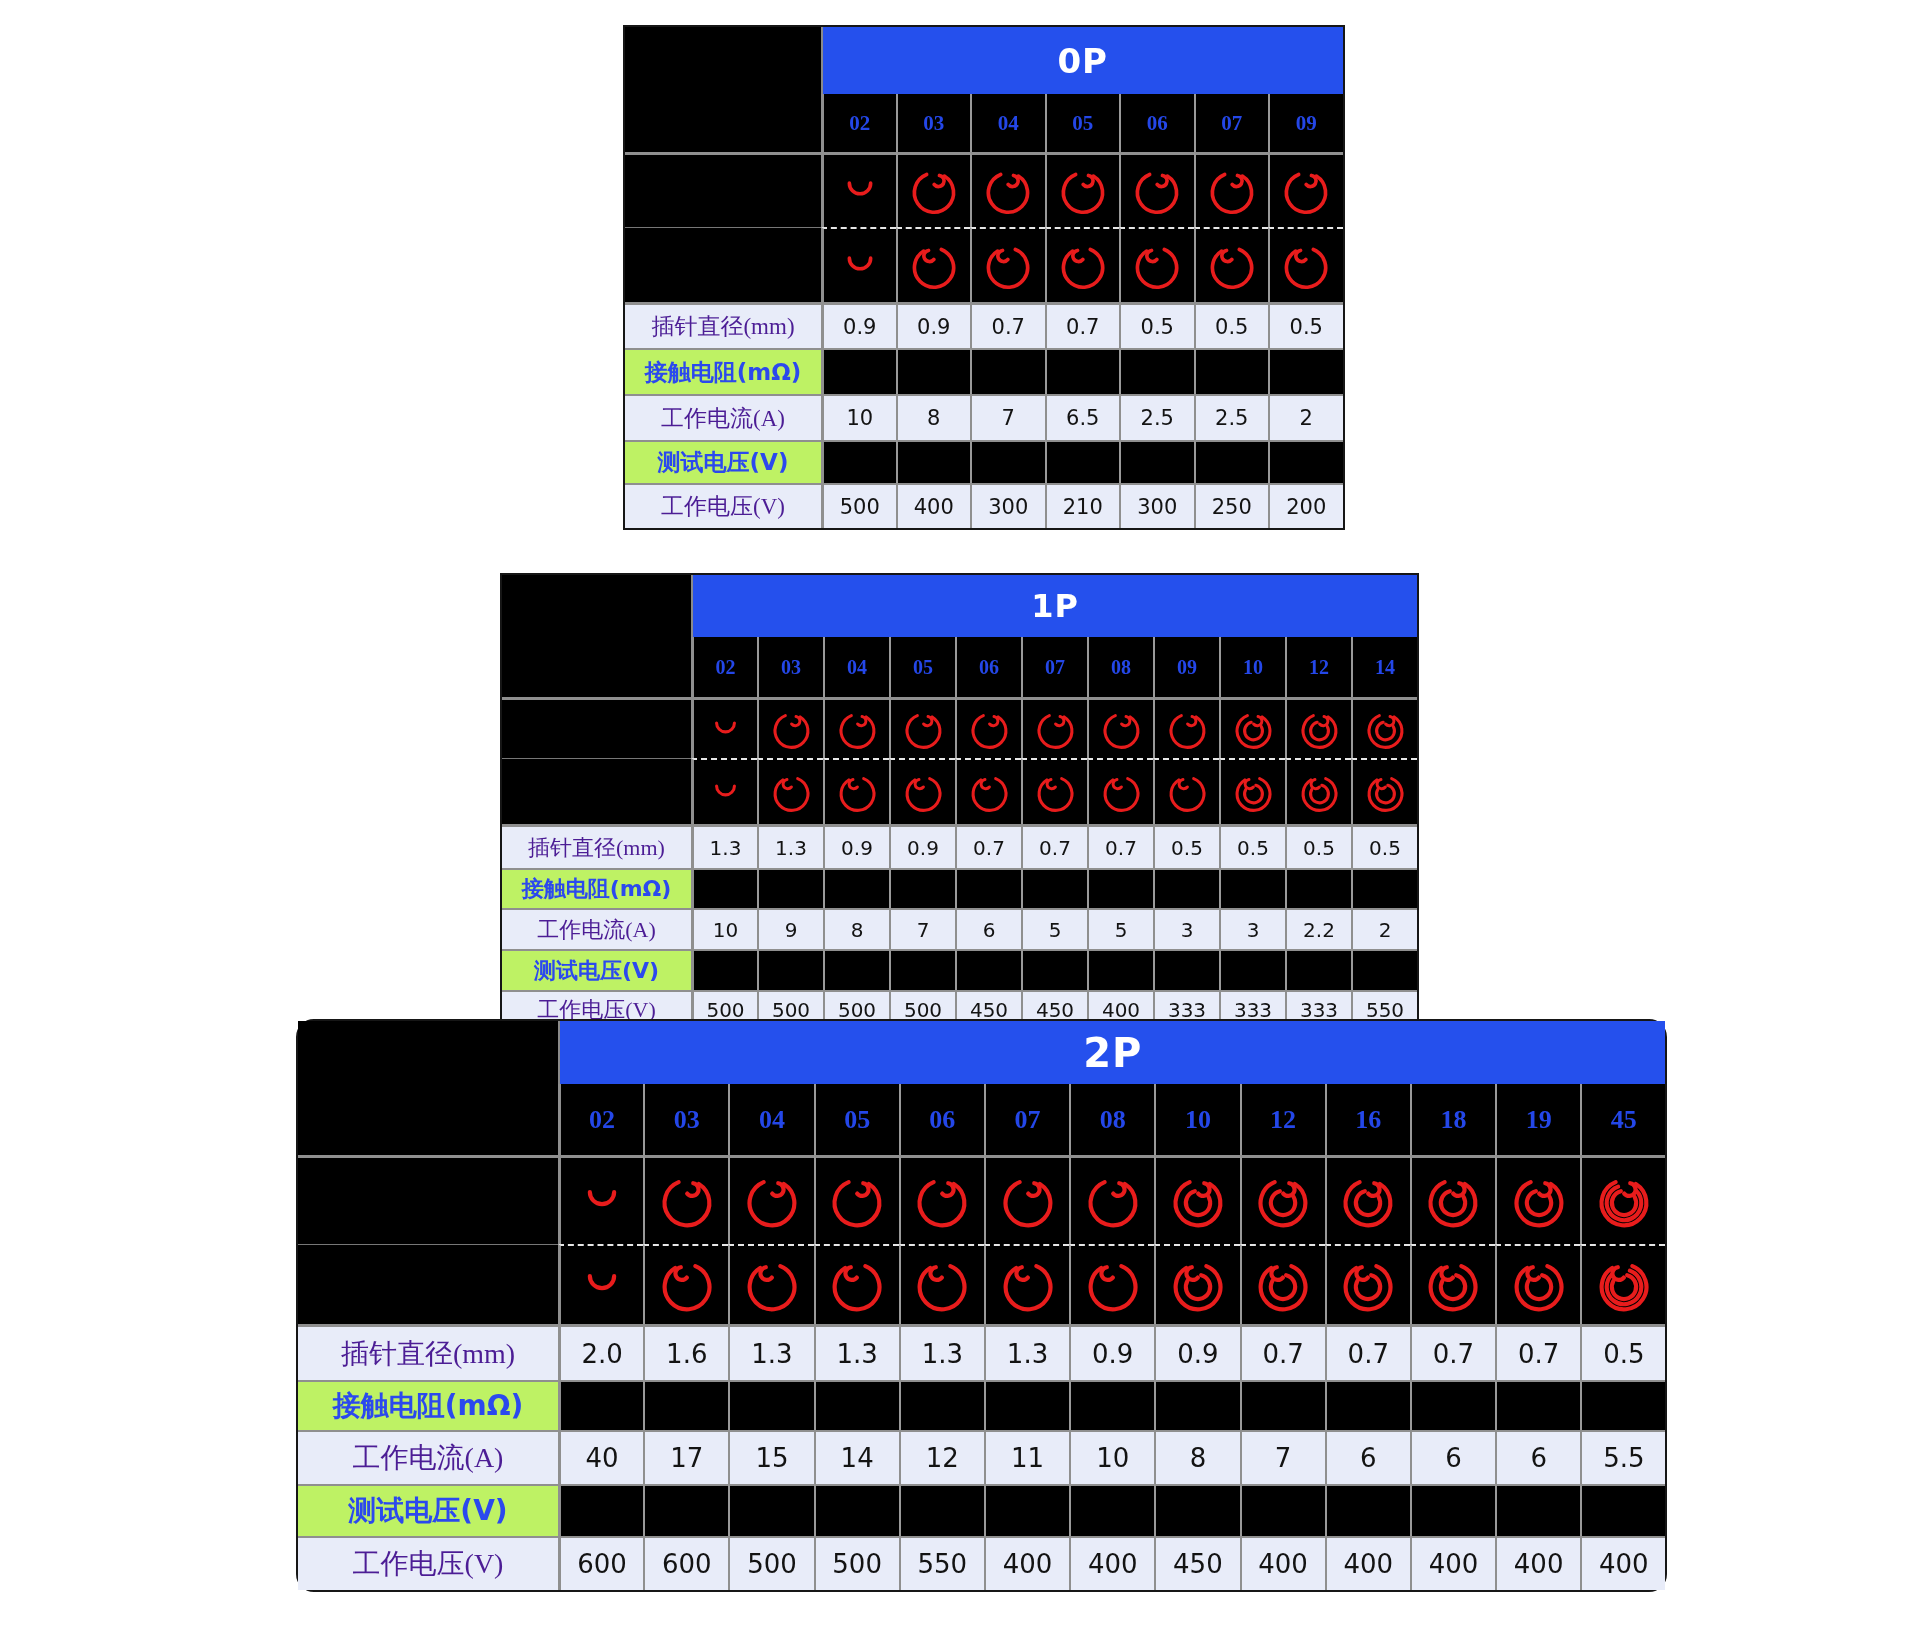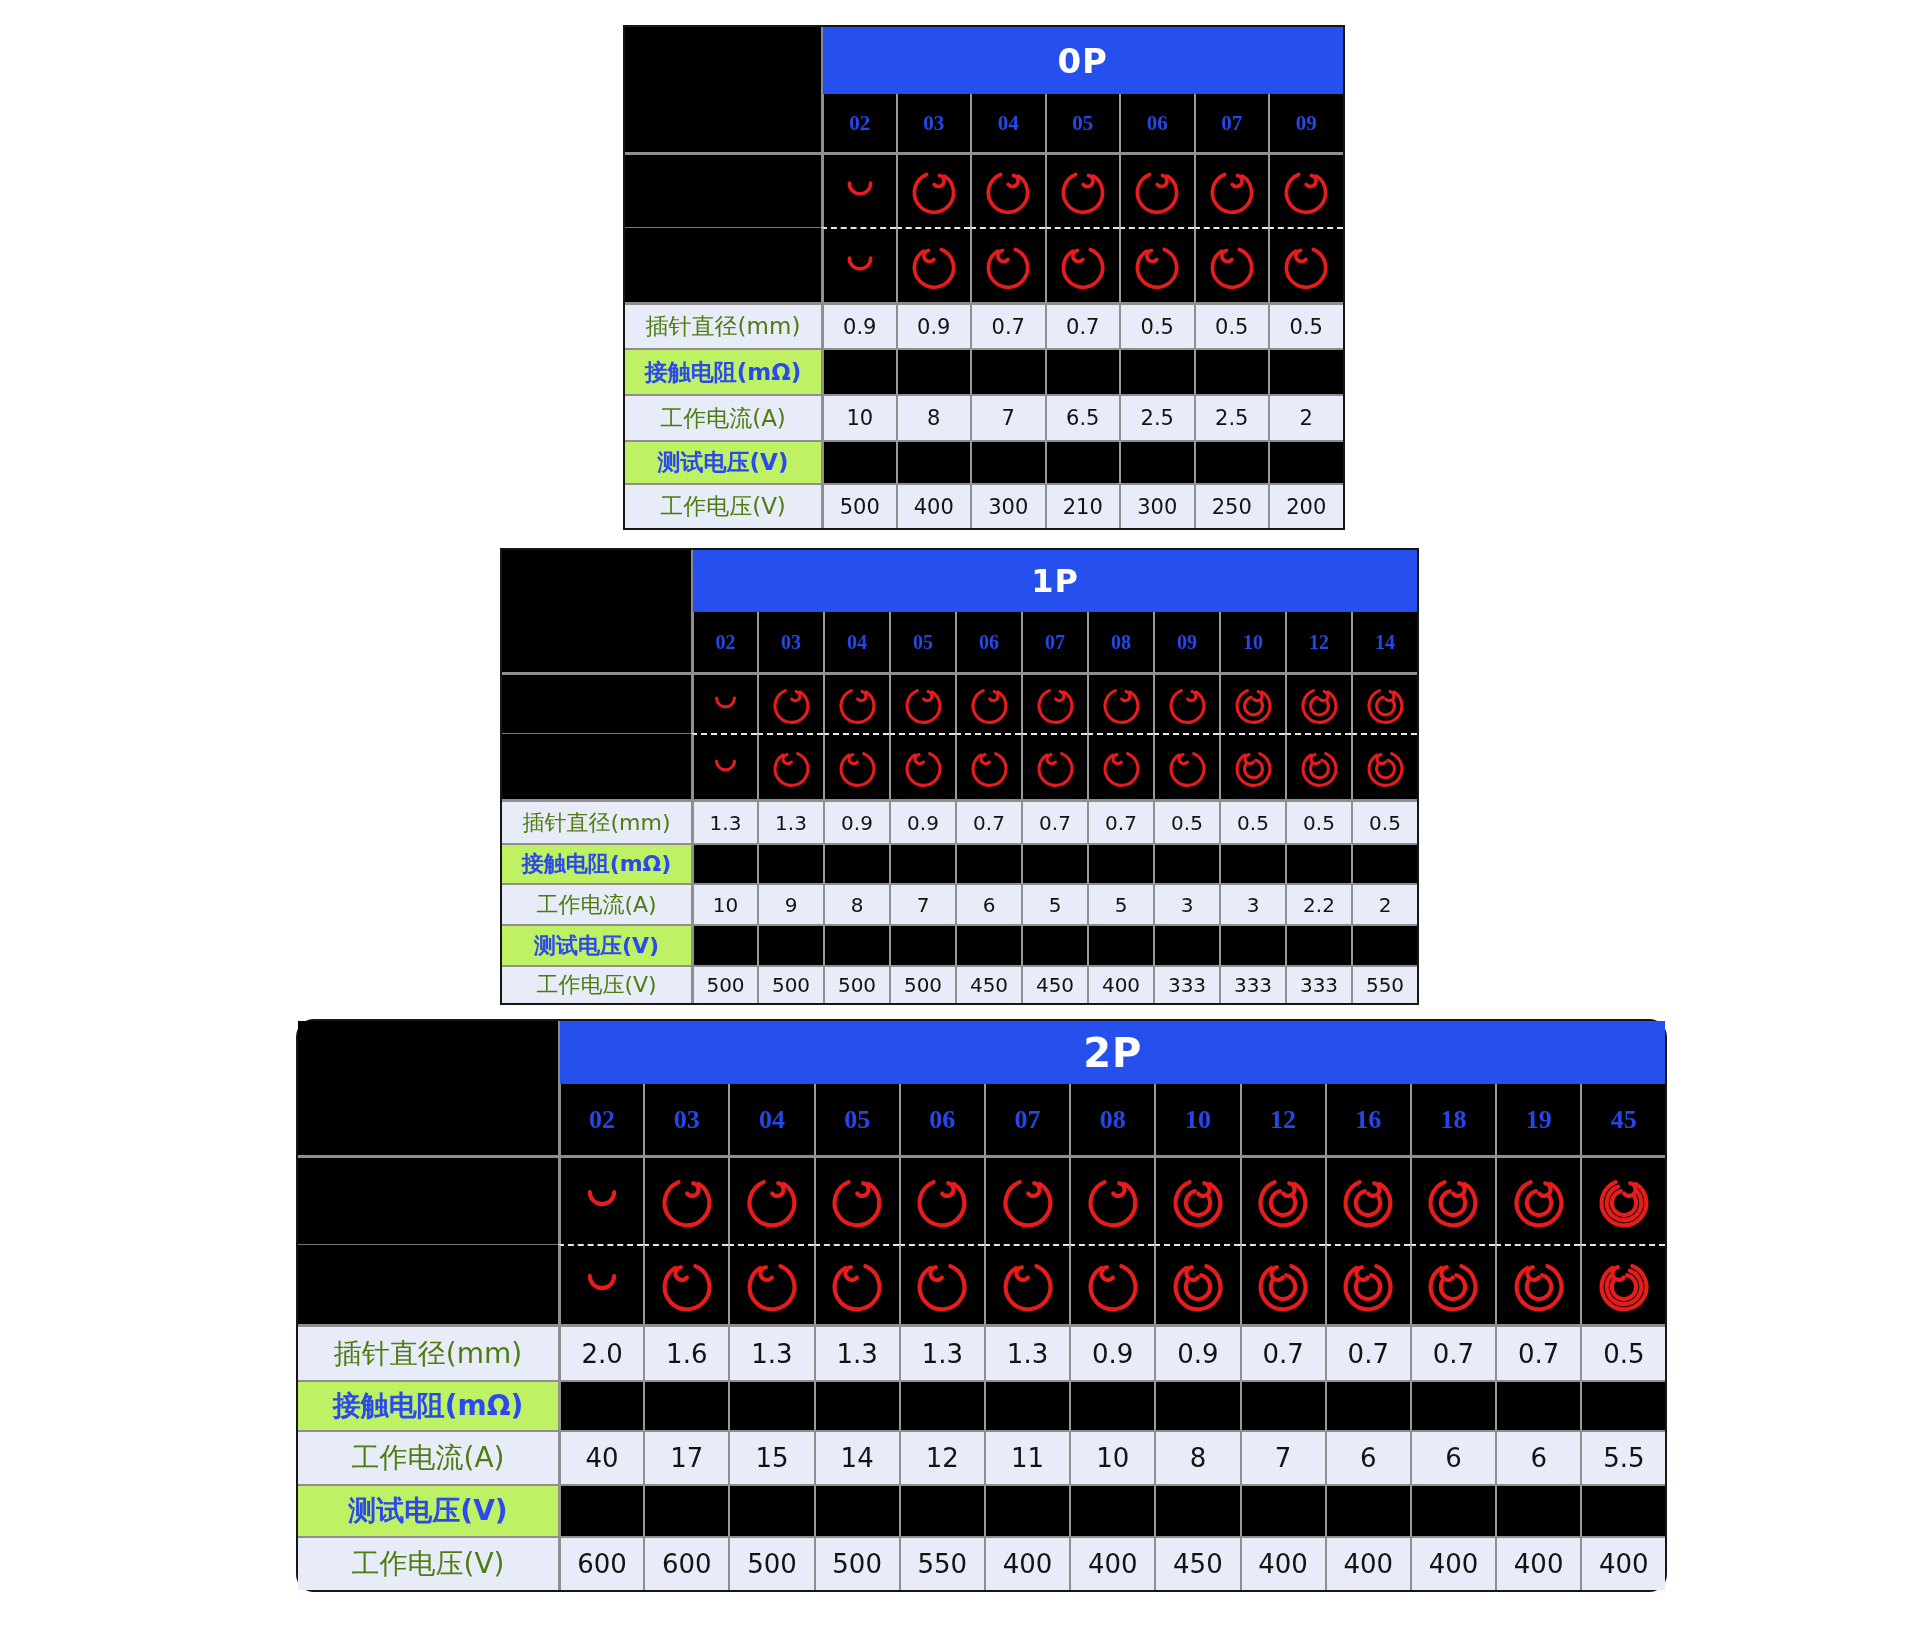--- a/index.html
+++ b/index.html
@@ -25,21 +25,21 @@
   .num{
     color:var(--numblue);font-weight:bold;font-size:var(--numfs);
     border-left:2px solid #9a9a9a;background:#000;font-family:Liberation Serif, serif;
   }
   .diag{background:#000;border-left:2px solid #9a9a9a;}
   .d1{border-top:3px solid #8f8f8f;}
   .d2{border-top:2px dashed #e6e6e6;}
   .facesvg{width:var(--diagsz);height:var(--diagsz);display:block;}
   .facesvg path{fill:none;stroke:var(--red);stroke-linecap:round;}
   .label{font-size:var(--labelfs);border-top:2px solid #8f8f8f;}
-  .label.lrow{background:#e8ecf9;color:#4d7c0f;font-weight:400;}
+  .label.lrow{background:#e8ecf9;color:#4c1d95;font-weight:400;font-family:Liberation Serif, serif;}
   .label.drow{background:#bef264;color:#2b49ee;font-weight:600;}
   .val{font-size:var(--valfs);border-top:2px solid #8f8f8f;}
   .val.lrow{background:#e8ecf9;color:#131313;border-left:2px solid #8f8f8f;}
   .val.drow{background:#000;border-left:2px solid #9a9a9a;}
   .first-data{border-top-width:3px;}
   .fd{border-left-width:3px !important;border-left-color:#8f8f8f !important;border-left-style:solid !important;}
 
   #t0{left:575px;top:25px;--labelw:196px;--colw:74.5px;
       grid-template-rows:67px 58px 75px 75px 46px 46px 46px 43px 45px;
       --titlefs:34px;--numfs:21px;--labelfs:23px;--valfs:21px;--diagsz:56px;}
@@ -212,21 +212,21 @@
     <div class="cell val drow"></div>
     <div class="cell label lrow">工作电压(V)</div>
     <div class="cell val lrow fd">500</div>
     <div class="cell val lrow">400</div>
     <div class="cell val lrow">300</div>
     <div class="cell val lrow">210</div>
     <div class="cell val lrow">300</div>
     <div class="cell val lrow">250</div>
     <div class="cell val lrow">200</div>
   </div>
-<div id="t1" class="spec-table" style="grid-template-columns: var(--labelw) repeat(11, var(--colw));">
+<div id="t1" class="spec-table" style="grid-template-columns: var(--labelw) repeat(11, var(--colw)); margin-top: 25px;">
     <div class="cell corner"></div>
     <div class="cell title" style="grid-column: span 11;">1P</div>
     <div class="cell spacer"></div>
     <div class="cell num fd">02</div>
     <div class="cell num">03</div>
     <div class="cell num">04</div>
     <div class="cell num">05</div>
     <div class="cell num">06</div>
     <div class="cell num">07</div>
     <div class="cell num">08</div>

